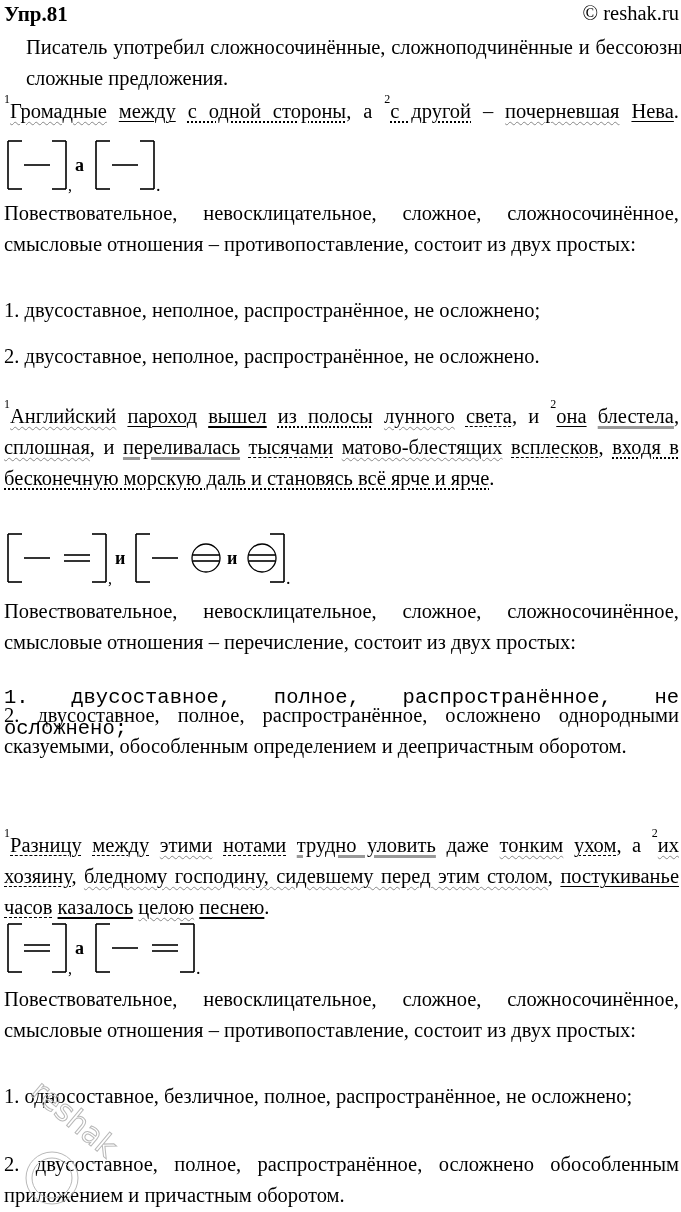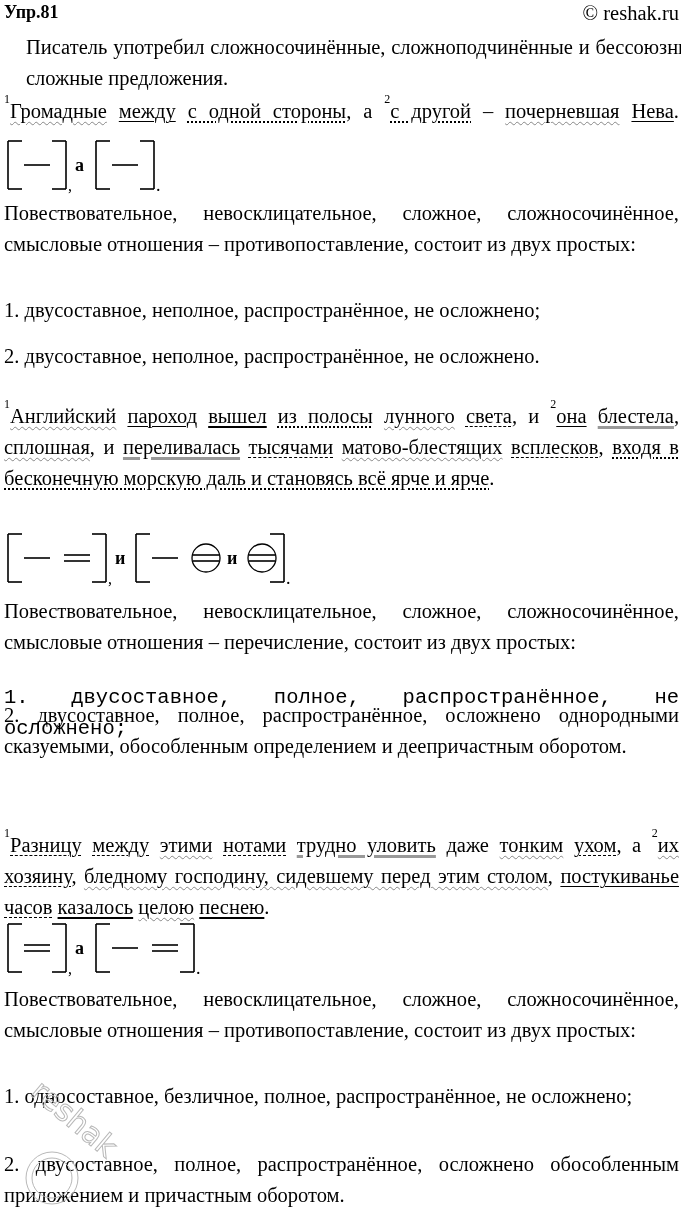--- a/index.html
+++ b/index.html
@@ -7,21 +7,21 @@
     width: 681px;
     height: 1212px;
     overflow: hidden;
     position: relative;
     font-family: "Liberation Serif", "DejaVu Serif", serif;
     color: #000;
     font-size: 20.5px;
   }
   .page { position: absolute; left: 4px; top: 0; width: 675px; }
   .header { position: absolute; left: 0; top: 2px; width: 675px; height: 28px; }
-  .title { position: absolute; left: 0; top: 0; font-weight: bold; font-size: 18px; }
+  .title { position: absolute; left: 0; top: 0; font-weight: bold; font-size: 21px; }
   .copyright { position: absolute; right: 0; top: 0; font-size: 20.5px; }
   .para {
     position: absolute; left: 0; width: 675px;
     text-align: justify; text-align-last: left;
     line-height: 31px;
   }
   .para.just-last { text-align-last: justify; margin-left: 22px; }
   sup { font-size: 12px; position: relative; top: -3px; vertical-align: top; line-height: 1; }
   .u {
     text-decoration-line: underline;

